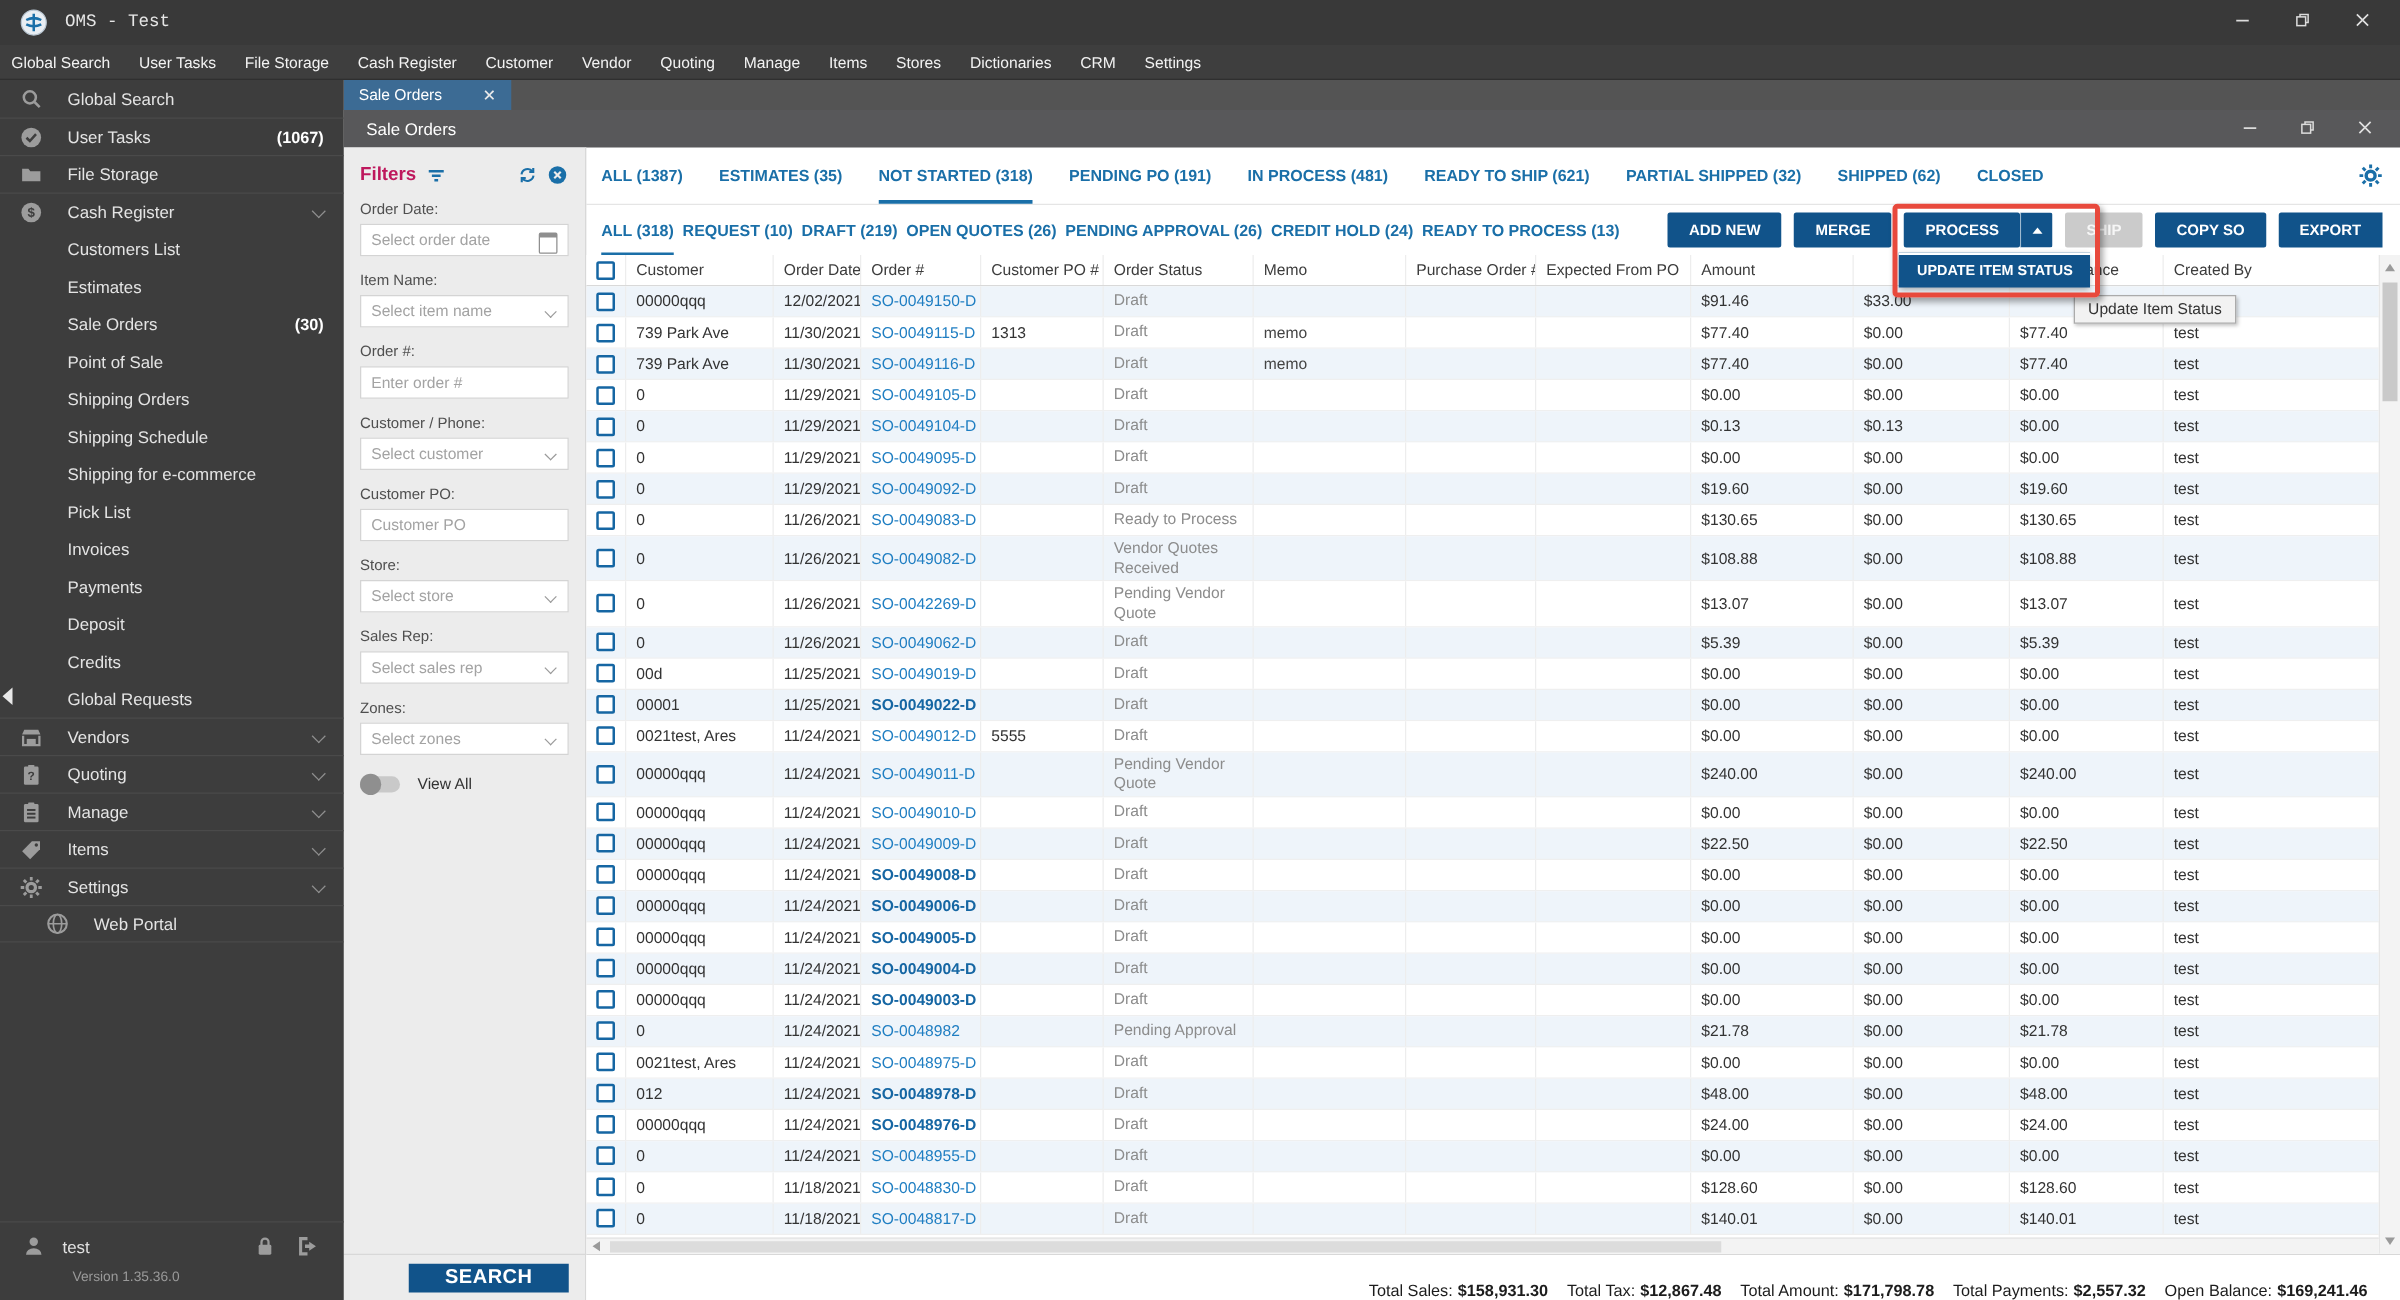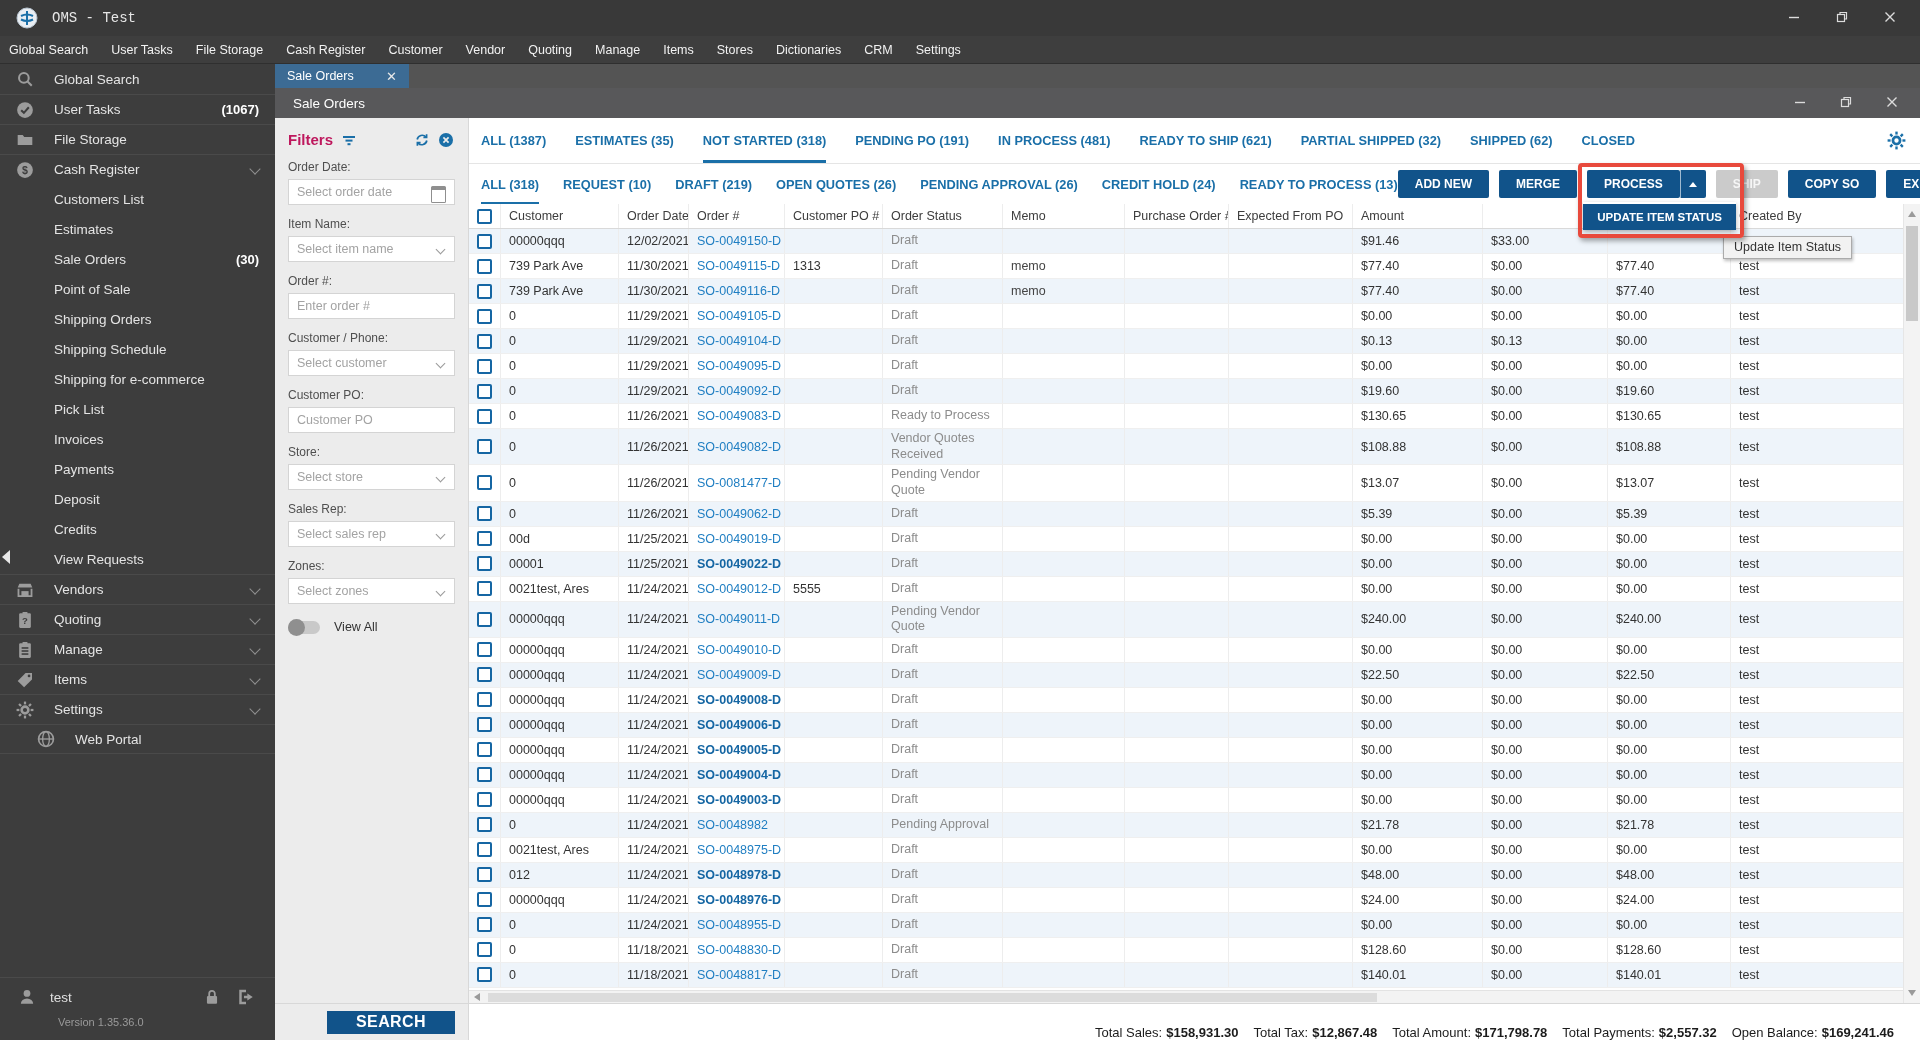--- a/index.html
+++ b/index.html
@@ -78,21 +78,21 @@
 
   
   .main { flex:1; display:flex; flex-direction:column; min-width:0; position:relative; }
   .tabs-row1 { height:46px; display:flex; align-items:center; padding:0 14px 0 12px; border-bottom:1px solid #e5e5e5; }
   .tabs-host { display:flex; gap:29px; align-items:center; height:100%; }
   .tab1, .tab2 { color:#1a6fa8; font-weight:bold; font-size:12.8px; white-space:nowrap; height:100%; display:flex; align-items:center; border-bottom:3px solid transparent; padding-top:3px; }
   .tab1.sel { border-bottom-color:#1a6fa8; }
   .gear-blue { margin-left:auto; width:19px; height:19px; color:#1a6fa8; }
   .gear-blue svg { width:100%; height:100%; }
   .tabs-row2 { height:40px; display:flex; align-items:center; padding:0 14px 0 12px; }
-  .tabs-row2 .tabs-host { gap:24px;align-items:center; }
+  .tabs-row2 .tabs-host { gap:7px;align-items:center; }
   .tab2 { border-bottom-width:2px; }
   .tab2.sel { border-bottom-color:#1a6fa8; }
 
   .actions { margin-left:auto; display:flex; gap:10px; align-items:center; }
   .btn { height:28px; background:#11538a; color:#fff; font-weight:bold; font-size:12px; display:flex; align-items:center; justify-content:center; padding:0 17px; border-radius:2px; white-space:nowrap; }
   .btn.disabled { background:#cbcbcb; color:#f6f6f6; }
   .split { display:flex; border-radius:2px; overflow:visible; }
   .split .btn { border-radius:2px 0 0 2px; }
   .arrow-seg { width:26px; height:28px; background:#11538a; border-left:1px solid rgba(255,255,255,.6); display:flex; align-items:center; justify-content:center; border-radius:0 2px 2px 0; }
   .tri-up { width:0; height:0; border-left:4px solid transparent; border-right:4px solid transparent; border-bottom:5px solid #fff; }
@@ -303,21 +303,21 @@
         </div>
 
         <div class="nav-item sub">
           <span class="nav-icon"></span>
           <span class="nav-label">Credits</span>
           <span class="nav-badge"></span>
         </div>
 
         <div class="nav-item sub">
           <span class="nav-icon"></span>
-          <span class="nav-label">View Requests</span>
+          <span class="nav-label">Global Requests</span>
           <span class="nav-badge"></span>
         </div>
 
         <div class="nav-item top chev-down">
           <span class="nav-icon">
             <svg viewBox="0 0 16 16">
               <path d="M1.5 5.8 L3 2.5 h10 l1.5 3.3z" fill="currentColor"></path>
               <path d="M2.2 6.8 v6.7 h11.6 V6.8" fill="none" stroke="currentColor" stroke-width="1.6"></path>
               <rect x="4.8" y="9" width="6.4" height="4.5" fill="currentColor"></rect>
             </svg>
@@ -804,21 +804,21 @@
                 <span class="td c-created">test</span>
               </div>
 
               <div class="t-row">
                 <span class="td c-check">
                   <span class="cb"></span>
                 </span>
                 <span class="td c-customer">0</span>
                 <span class="td c-date">11/26/2021</span>
                 <span class="td c-order">
-                  <a class="olink" href="#">SO-0081477-D</a>
+                  <a class="olink" href="#">SO-0042269-D</a>
                 </span>
                 <span class="td c-po"></span>
                 <span class="td c-status td-status">Pending Vendor Quote</span>
                 <span class="td c-memo td-memo"></span>
                 <span class="td c-purchase"></span>
                 <span class="td c-expected"></span>
                 <span class="td c-amount">$13.07</span>
                 <span class="td c-amount2">$0.00</span>
                 <span class="td c-open">$13.07</span>
                 <span class="td c-created">test</span>

